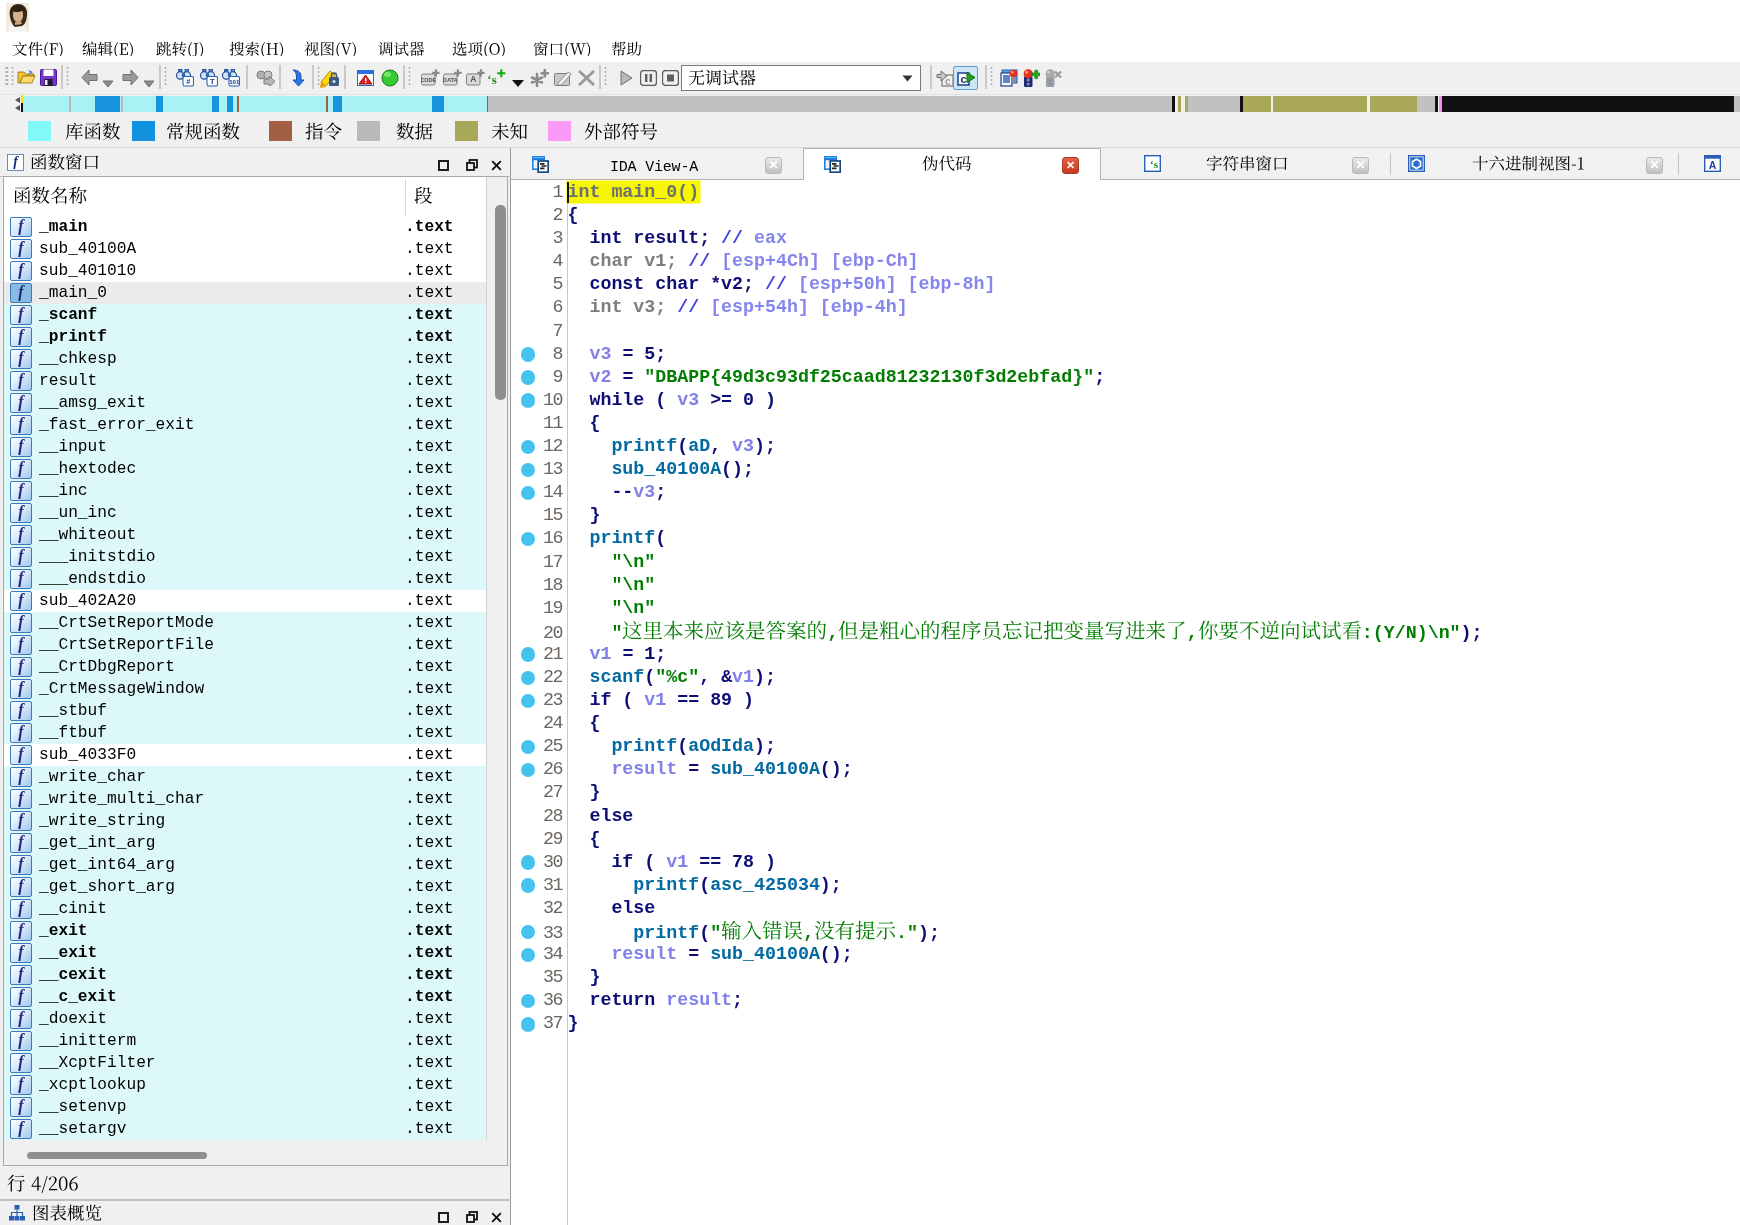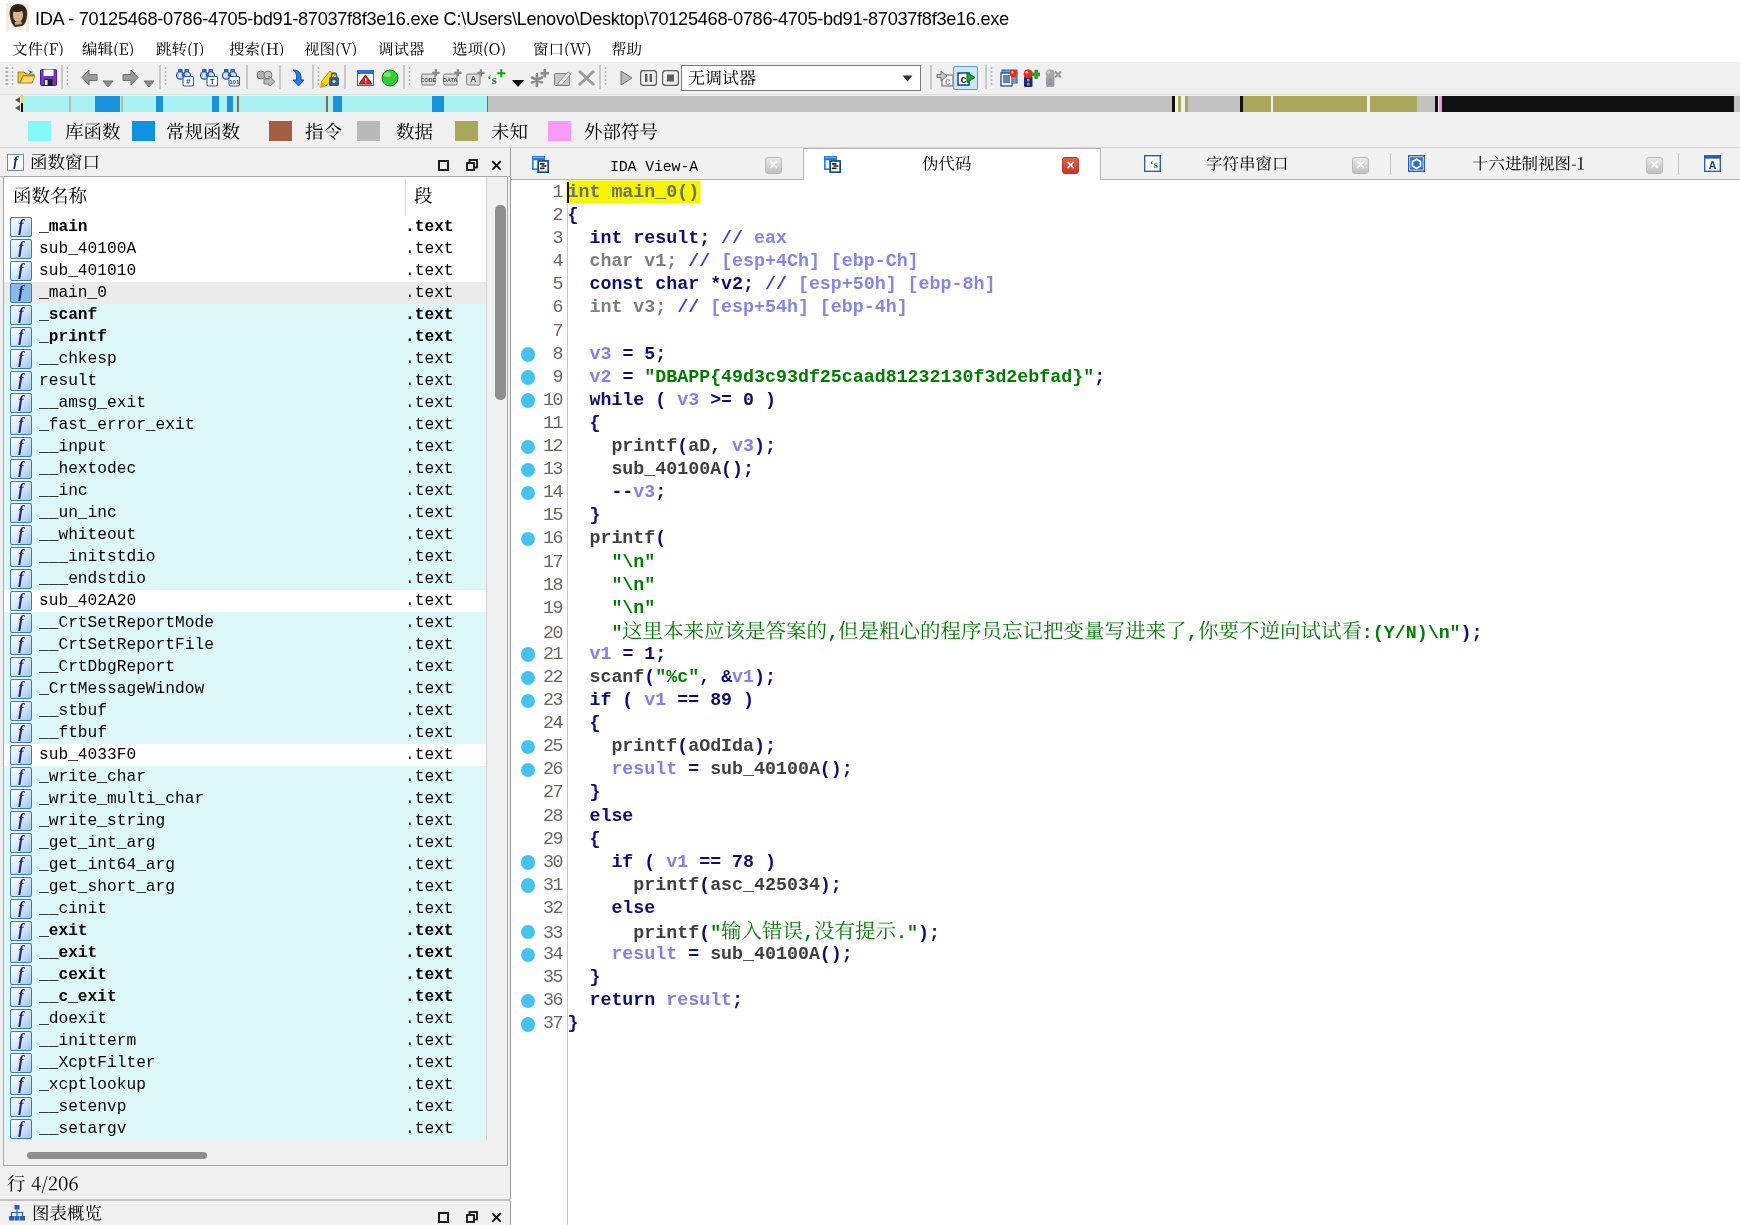--- a/index.html
+++ b/index.html
@@ -6,21 +6,21 @@
   font-family:"Liberation Sans",sans-serif;-webkit-font-smoothing:antialiased}
 .a{position:absolute}
 .ck{display:inline-block}
 .mono{font-family:"Liberation Mono",monospace}
 #code{position:absolute;left:511px;top:181px;width:1229px;
   font-family:"Liberation Mono",monospace;font-size:18.3px;font-weight:bold;
   line-height:23.1px;white-space:pre;color:#000}
 #code .ln{display:inline-block;width:51px;text-align:right;color:#6d6660;font-weight:normal;letter-spacing:-1.5px}
 #code .gut{display:inline-block;width:5.5px;border-right:1.6px solid #c8c8c8;height:23.1px;vertical-align:top;margin-right:0px}
 .kw{color:#0d0d76}
-.fn{color:#404040}
+.fn{color:#0369a1}
 .lv{color:#8181ea}
 .cm{color:#4343e0}
 .ca{color:#8585ee}
 .st{color:#027d02}
 .gy{color:#7e7e7e}
 .dot{position:absolute;width:14.6px;height:14.6px;border-radius:50%;background:#45c3ef}
 .row{height:22px;display:flex;align-items:center;font-family:"Liberation Mono",monospace;font-size:16.2px;white-space:pre}
 .row .nm1{flex:1 1 auto}
 .row .seg{width:81px}
 .fico{display:inline-block;width:22px;height:20px;margin:0 7px 0 6px;border-radius:2px;
@@ -138,21 +138,20 @@
       </defs>
     </svg>
     <div class="a" style="left:6.0px;top:3.0px;width:23.0px;height:29.0px;"><svg width="23" height="29" viewBox="0 0 23 29">
         <rect x="0" y="0" width="23" height="29" fill="#f2ece0"></rect>
         <path d="M2 29c0-7 3-10 6-11l7-1c3 2 5 5 5 12z" fill="#f8f6f2"></path>
         <path d="M4 14c-2-9 3-13 8-13 6 0 10 4 9 12 -1 7-3 9-5 10l-7 1c-3-2-4-6-5-10z" fill="#3c2a1a"></path>
         <path d="M7 12c0-5 2-7 5-7s5 3 5 7c0 4-2 7-5 7s-5-3-5-7z" fill="#d8b28e"></path>
         <path d="M9 19l6-1 1 3-7 1z" fill="#caa27c"></path>
         <path d="M5 10c1-6 4-8 7-8 4 0 7 2 7 7l-2-2c-1 2-8 3-10 1z" fill="#2e2012"></path>
       </svg></div>
-    <div class="a" style="left:35.0px;top:9.0px;white-space:nowrap"><span style="font-size:18.2px;color:#000;letter-spacing:-0.3px">IDA - 70125468-0786-4705-bd91-87037f8f3e16.exe C:\Users\Lenovo\Desktop\70125468-0786-4705-bd91-87037f8f3e16.exe</span></div>
     <div class="a" style="left:12.0px;top:40.5px;white-space:nowrap;"><svg class="ck" width="52.0" height="15.5" viewBox="0 0 3357 1000" fill="#000">
         <use href="#g0" x="0"></use>
         <use href="#g1" x="1000"></use>
         <use href="#g2" x="2000"></use>
         <use href="#g3" x="2364"></use>
         <use href="#g4" x="2993"></use>
       </svg></div>
     <div class="a" style="left:82.0px;top:40.5px;white-space:nowrap;"><svg class="ck" width="52.4" height="15.5" viewBox="0 0 3380 1000" fill="#000">
         <use href="#g5" x="0"></use>
         <use href="#g6" x="1000"></use>

